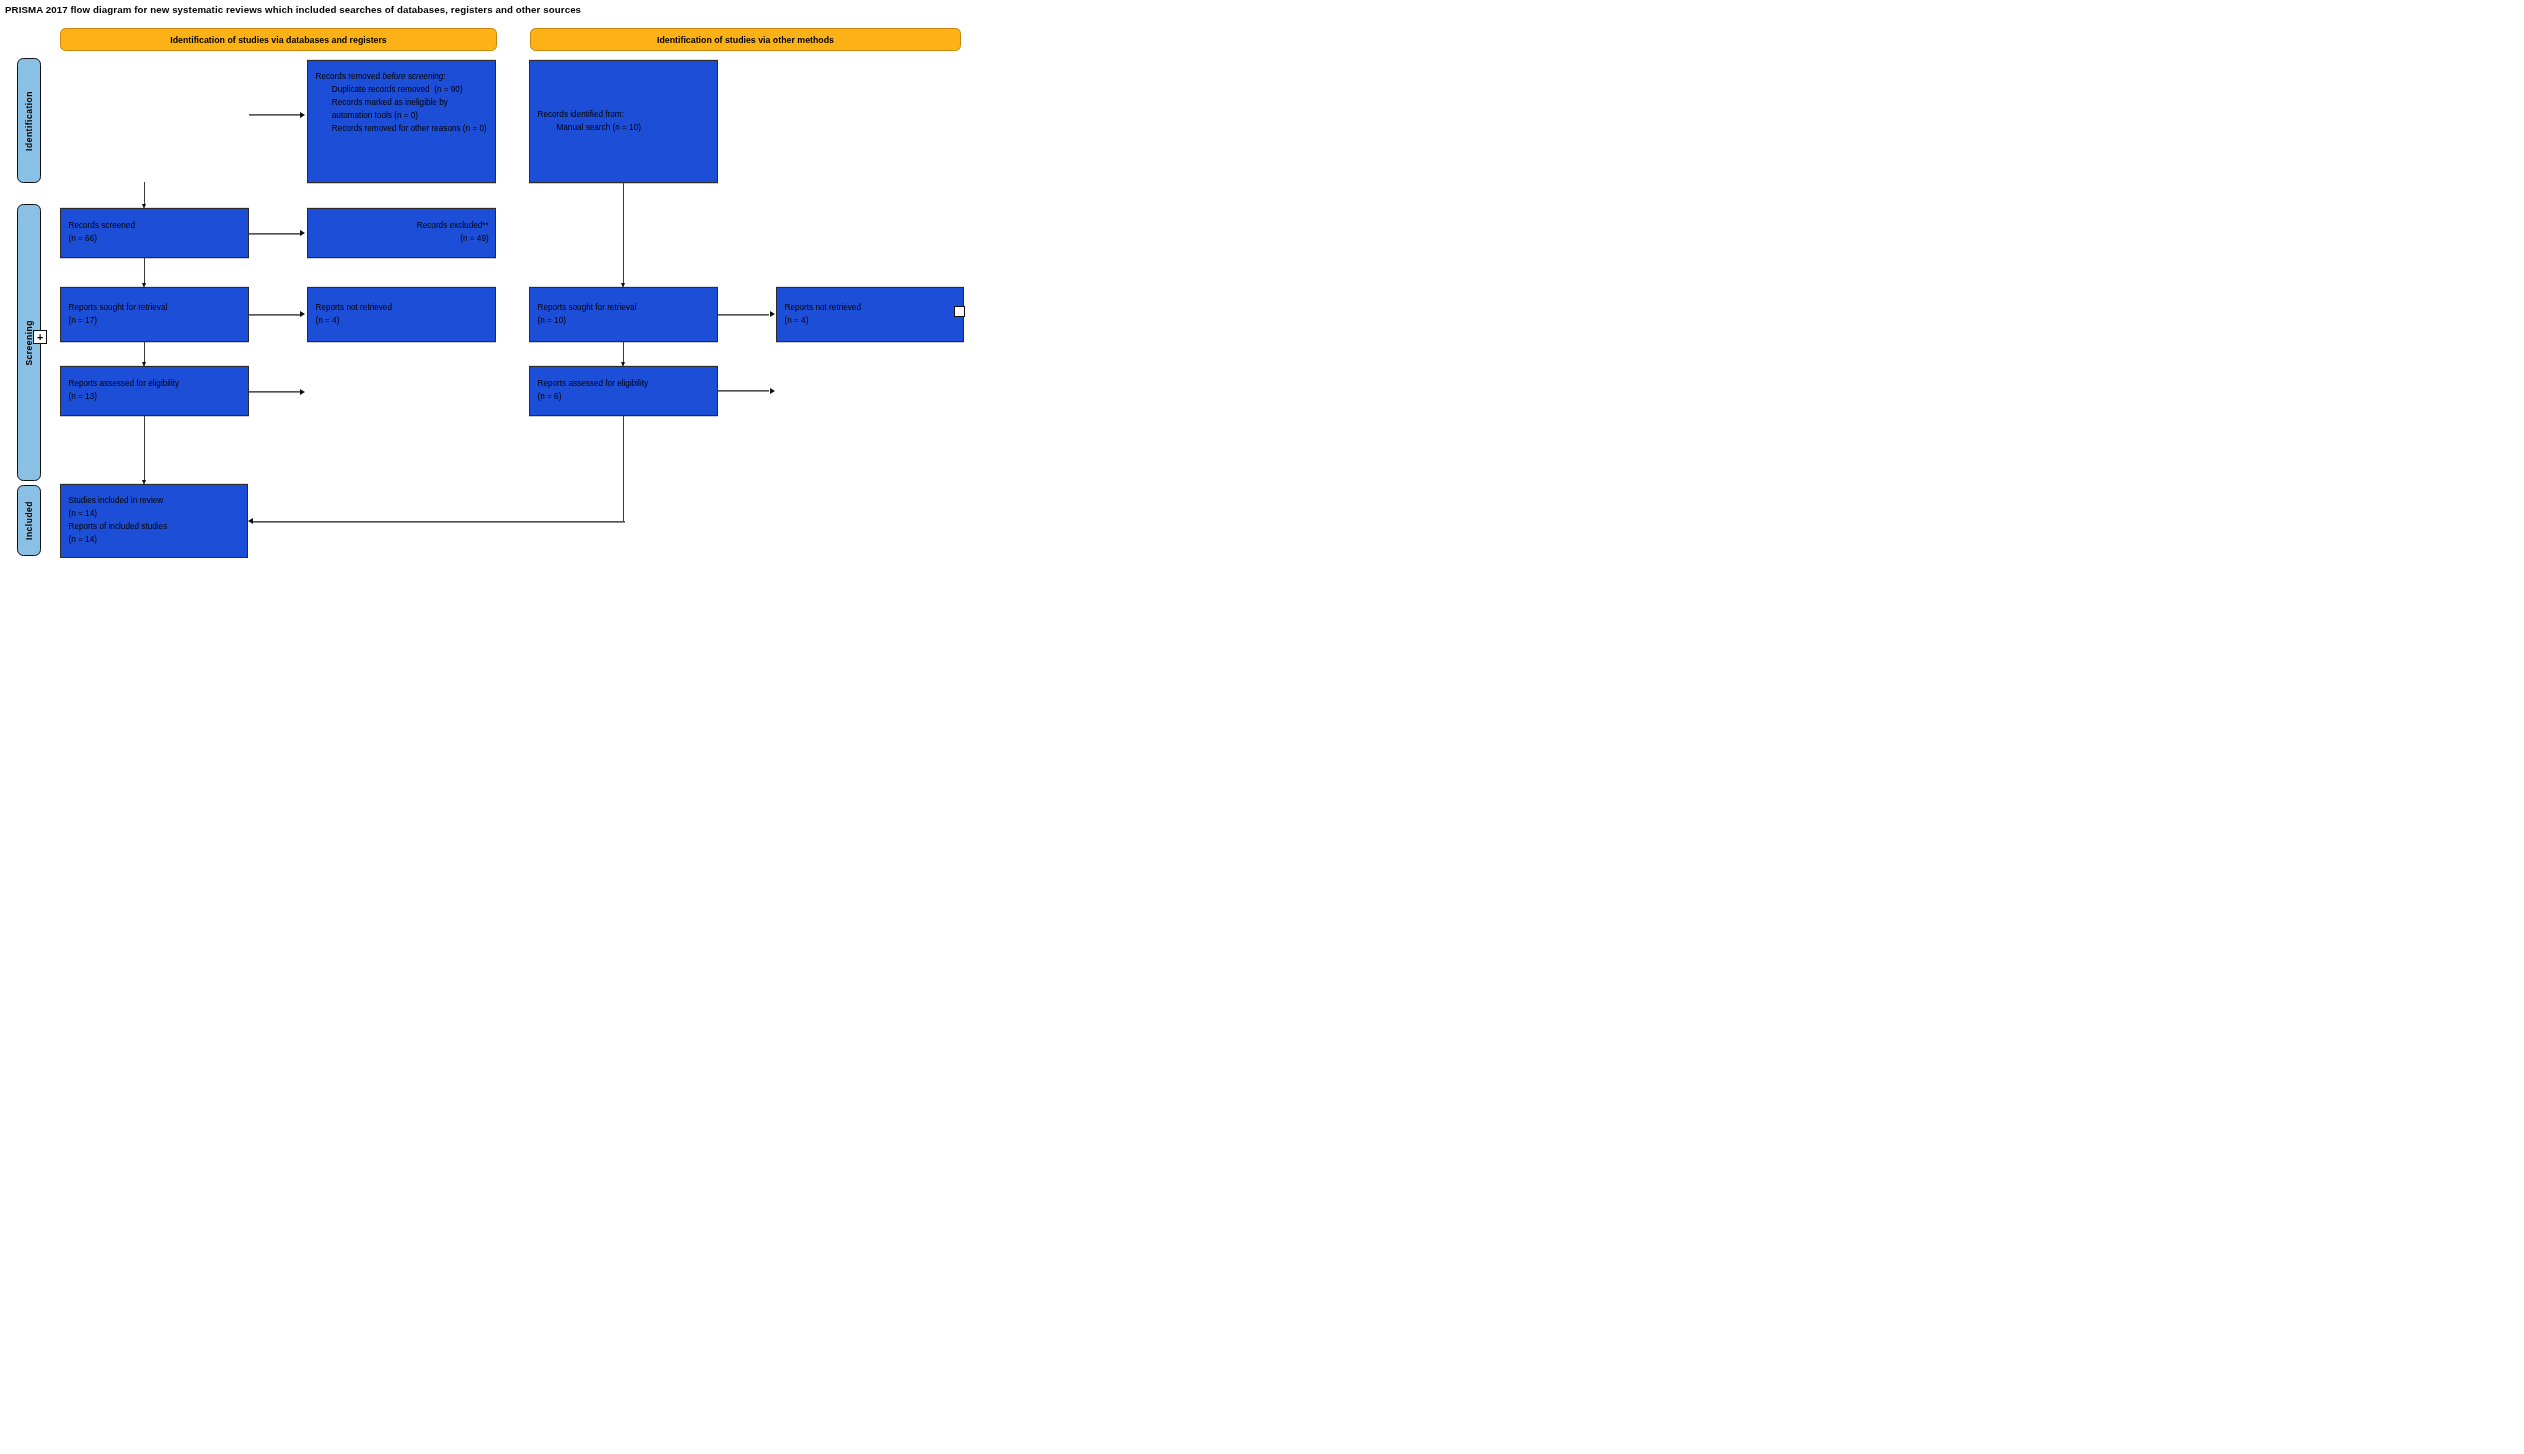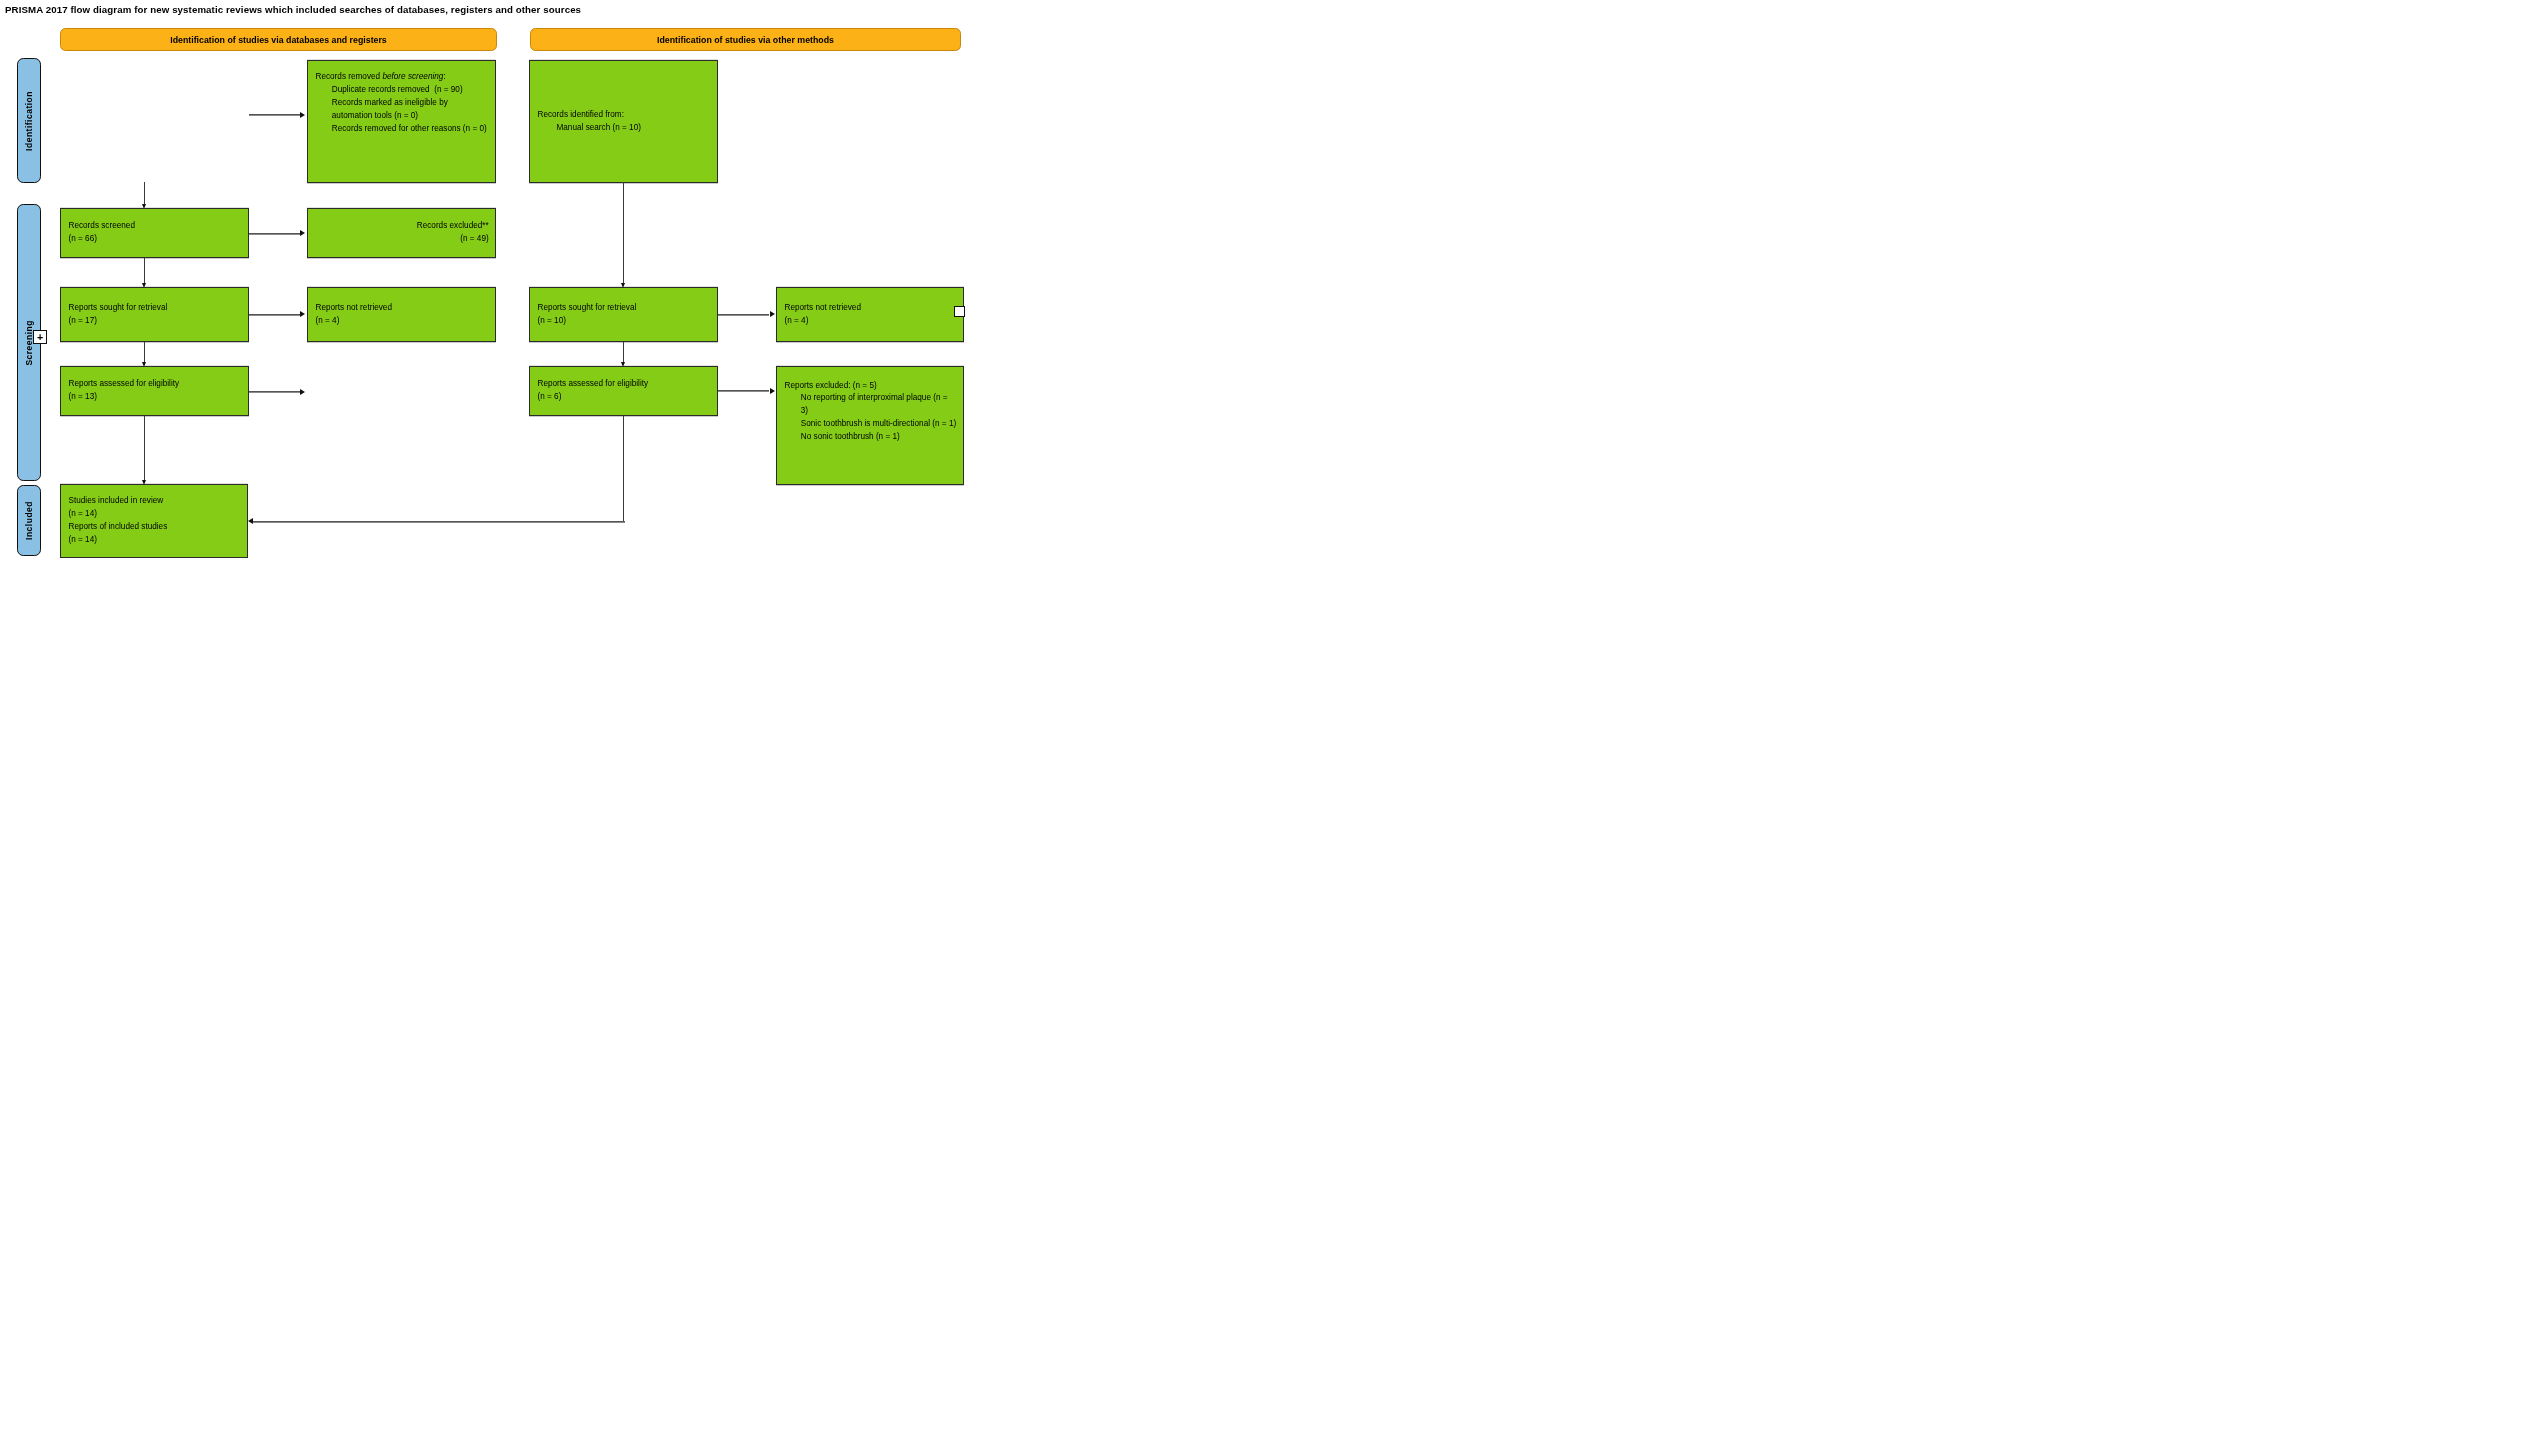--- a/index.html
+++ b/index.html
@@ -53,21 +53,21 @@
     font-size: 8.5px;
     font-weight: bold;
     letter-spacing: 0.5px;
     white-space: nowrap;
   }
   #stage-identification { left: 17px; top: 58px;  height: 125px; }
   #stage-screening      { left: 17px; top: 204px; height: 277px; }
   #stage-included       { left: 17px; top: 485px; height: 71px; }
   .box {
     position: absolute;
-    background: #84cc16;
+    background: #1d4ed8;
     border: 1.3px solid #2B2B2B;
     box-shadow: 0 0.6px 0 rgba(0,0,0,0.35), 0 -0.6px 0 rgba(0,0,0,0.2);
     display: flex;
     flex-direction: column;
     justify-content: center;
     padding: 5px 6.3px 5px 7.5px;
     font-size: 8.2px;
     line-height: 1.58;
   }
   .box.top-align { justify-content: flex-start; }
@@ -214,26 +214,20 @@
     <div class="box-line">Reports assessed for eligibility</div>
     <div class="box-line">(n = 13)</div>
   </div>
 
 
   <div class="box" id="box-reports-assessed-other">
     <div class="box-line">Reports assessed for eligibility</div>
     <div class="box-line">(n = 6)</div>
   </div>
 
-  <div class="box top-align" id="box-reports-excluded-other">
-    <div class="box-line">Reports excluded: (n = 5)</div>
-    <div class="box-line indent-2">No reporting of interproximal plaque (n = 3)</div>
-    <div class="box-line indent-2">Sonic toothbrush is multi-directional (n = 1)</div>
-    <div class="box-line indent-2">No sonic toothbrush (n = 1)</div>
-  </div>
 
   <div class="box" id="box-studies-included">
     <div class="box-line">Studies included in review</div>
     <div class="box-line">(n = 14)</div>
     <div class="box-line">Reports of included studies</div>
     <div class="box-line">(n = 14)</div>
   </div>
 
   <div class="hline" style="left:249px; top:114px; width:51px;"></div>
   <div class="arrow-right" style="left:300px; top:112px;"></div>

